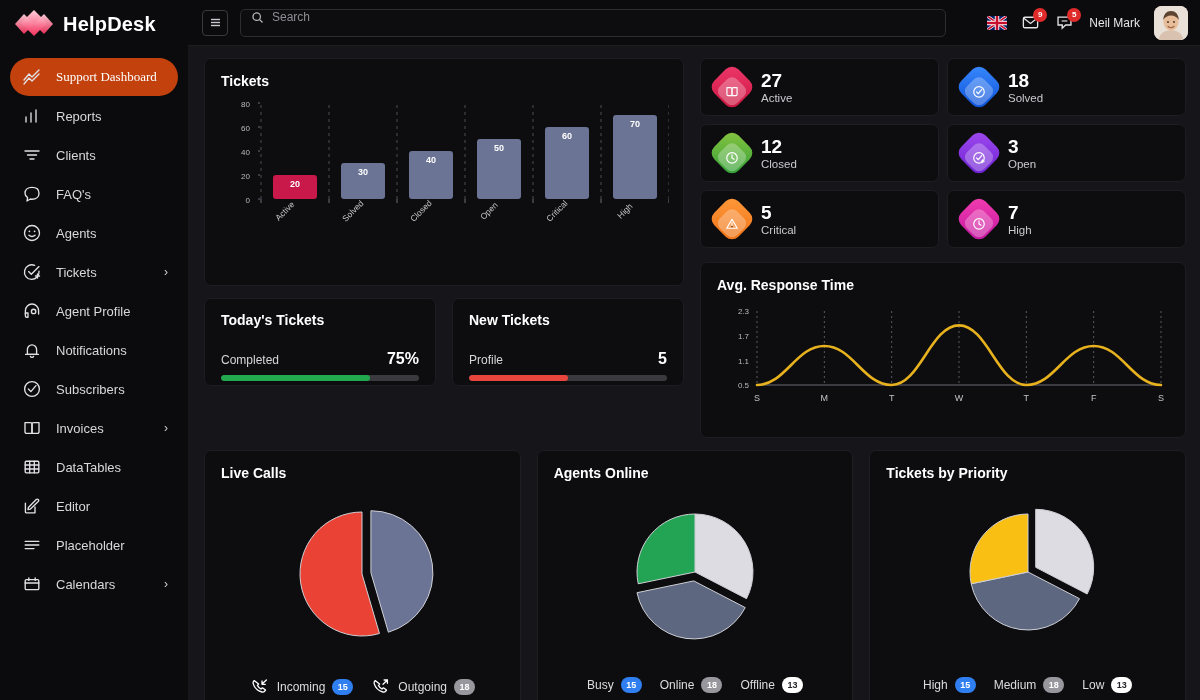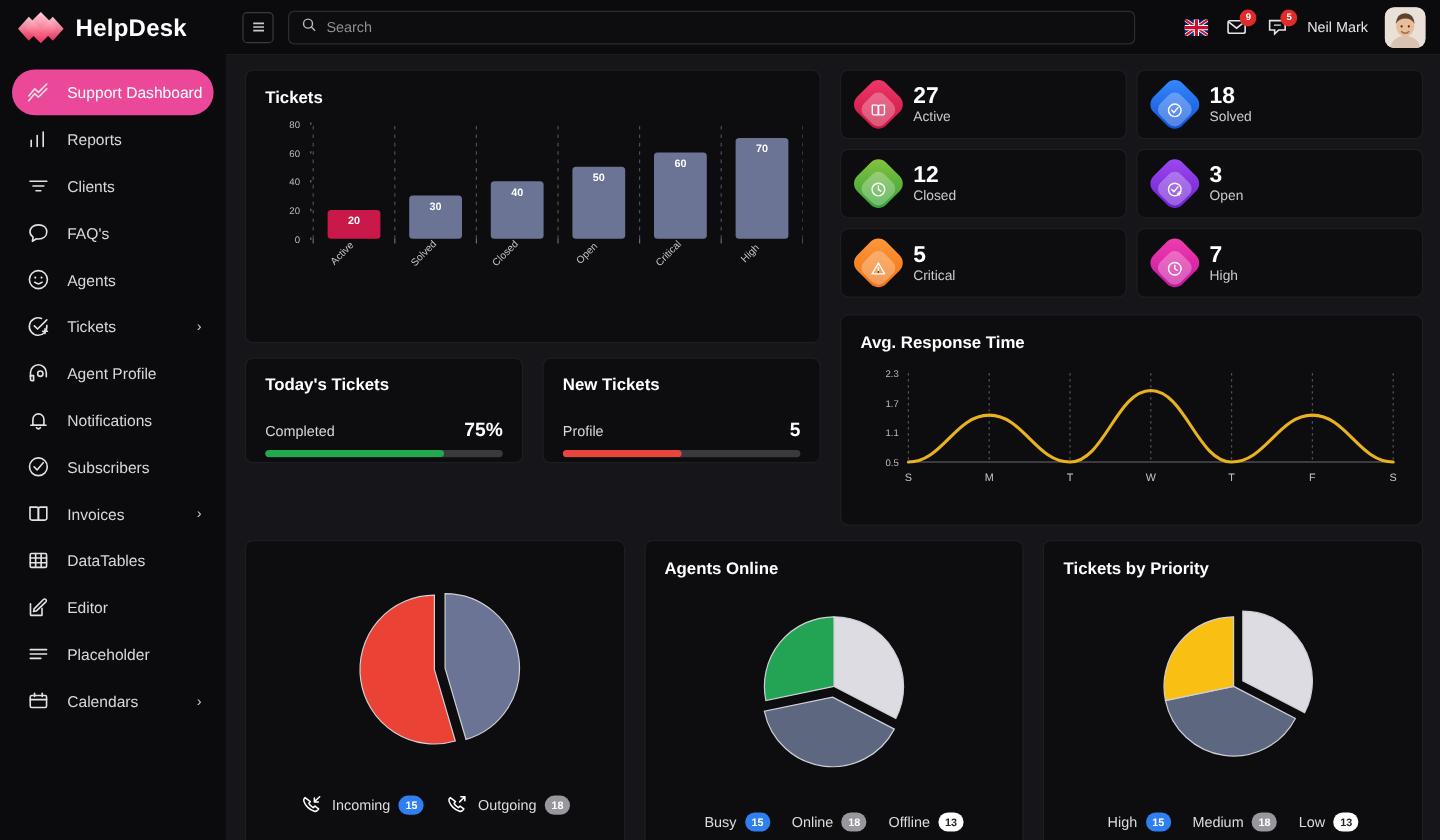--- a/index.html
+++ b/index.html
@@ -26,21 +26,21 @@
   .brand-logo { width: 40px; height: 32px; position: relative; }
   .brand-name {
     color: #ffffff; font-size: 20px; font-weight: bold; letter-spacing: .2px;
   }
   .nav { padding: 10px 10px 0 10px; }
   .nav-item {
     display: flex; align-items: center; gap: 14px;
     height: 38px; padding: 0 12px; margin-bottom: 1px;
     border-radius: 19px; cursor: pointer; position: relative;
   }
-  .nav-item.active { background: #ec4899; }
+  .nav-item.active { background: #c2410c; font-family: Liberation Serif, serif; }
   .nav-label { color: #d8d8dc; font-size: 13px; white-space: nowrap; }
   .nav-item.active .nav-label { color: #ffffff; }
   .nav-ico { width: 20px; height: 20px; flex: 0 0 20px; color: #e2e2e6; }
   .nav-ico svg { display: block; width: 20px; height: 20px; }
   .nav-caret {
     position: absolute; right: 10px; color: #cfcfd4; font-size: 12px; line-height: 1;
   }
 
   
   .main { flex: 1 1 auto; display: flex; flex-direction: column; min-width: 0; }
@@ -48,21 +48,21 @@
     height: 48px; background: #0b0b0d; display: flex; align-items: center;
     padding: 0 12px 0 14px; gap: 12px; border-bottom: 1px solid #1d1d20;
   }
   .hamburger {
     width: 26px; height: 26px; border: 1px solid #3a3a3e; border-radius: 4px;
     display: flex; align-items: center; justify-content: center;
     color: #c9c9cf; cursor: pointer;
   }
   .search-box {
     flex: 1 1 auto; height: 28px; border: 1px solid #2d2d31; border-radius: 5px;
-    display: flex; align-items: center; gap: 8px; padding: 0 10px;
+    display: flex; align-items: flex-start; gap: 8px; padding: 0 10px;
     background: #0d0d10; max-width: 706px;
   }
   .search-input {
     border: 0; background: transparent; outline: none; flex: 1;
     color: #9a9aa2; font-size: 12px; font-family: "Liberation Sans", sans-serif;
   }
   .search-input::placeholder { color: #8d8d95; }
   .top-right { display: flex; align-items: center; gap: 14px; margin-left: auto; }
   .flag { width: 20px; height: 14px; position: relative; border-radius: 2px; overflow: hidden; }
   .ico-badge { position: relative; width: 20px; height: 20px; color: #e4e4e8; cursor: pointer; }
@@ -587,20 +587,21 @@
                   <path d="M40 86 C68.28 86,79.05333333333333 46.94444444444444,107.33333333333333 46.94444444444444 C135.61333333333332 46.94444444444444,146.38666666666666 86,174.66666666666666 86 C202.94666666666666 86,213.72 26.388888888888886,242 26.388888888888886 C270.28 26.388888888888886,281.05333333333334 86,309.3333333333333 86 C337.6133333333333 86,348.38666666666666 46.94444444444444,376.66666666666663 46.94444444444444 C404.9466666666666 46.94444444444444,415.72 86,444 86" fill="none" stroke="#e8b21f" stroke-width="2.6" stroke-linecap="round"></path>
                 </svg>
             </div>
           </section>
         </div>
       </div>
 
       <div class="row2">
 
         <section class="card pie-card">
+          <div class="card-title">Live Calls</div>
           <div class="pie-stage">
             <svg id="pie0" width="180" height="176" viewBox="0 0 180 176">
                 <path d="M98.9083929769284 86.71916645554043 L98.9083929769284 24.71916645554043 A62 62 0 0 1 116.37581150109706 146.20773081963927 Z" fill="#6b7494" stroke="#cfd0d6" stroke-width="1"></path>
                 <path d="M90 88 L107.46741852416866 147.48856436409883 A62 62 0 1 1 89.99999999999999 26 Z" fill="#ea4335" stroke="#cfd0d6" stroke-width="1"></path>
               </svg>
           </div>
           <div class="legend" id="legend0">
               <div class="legend-item">
                 <span class="call-ico"><svg viewBox="0 0 20 20" fill="none" stroke="currentColor" stroke-width="1.3" stroke-linecap="round" stroke-linejoin="round">
                     <path d="M4.2 3.6 c-.9 .7 -1.3 1.9 -1 3 C4.3 10.4 8 13.9 11.9 15 c1.1 .3 2.2-.1 2.9-1 l.7-.9 -3.1-2.3 -1.4 1.2 c-1.5-.8-2.8-2.1-3.6-3.6 L8.6 7 Z"></path>

